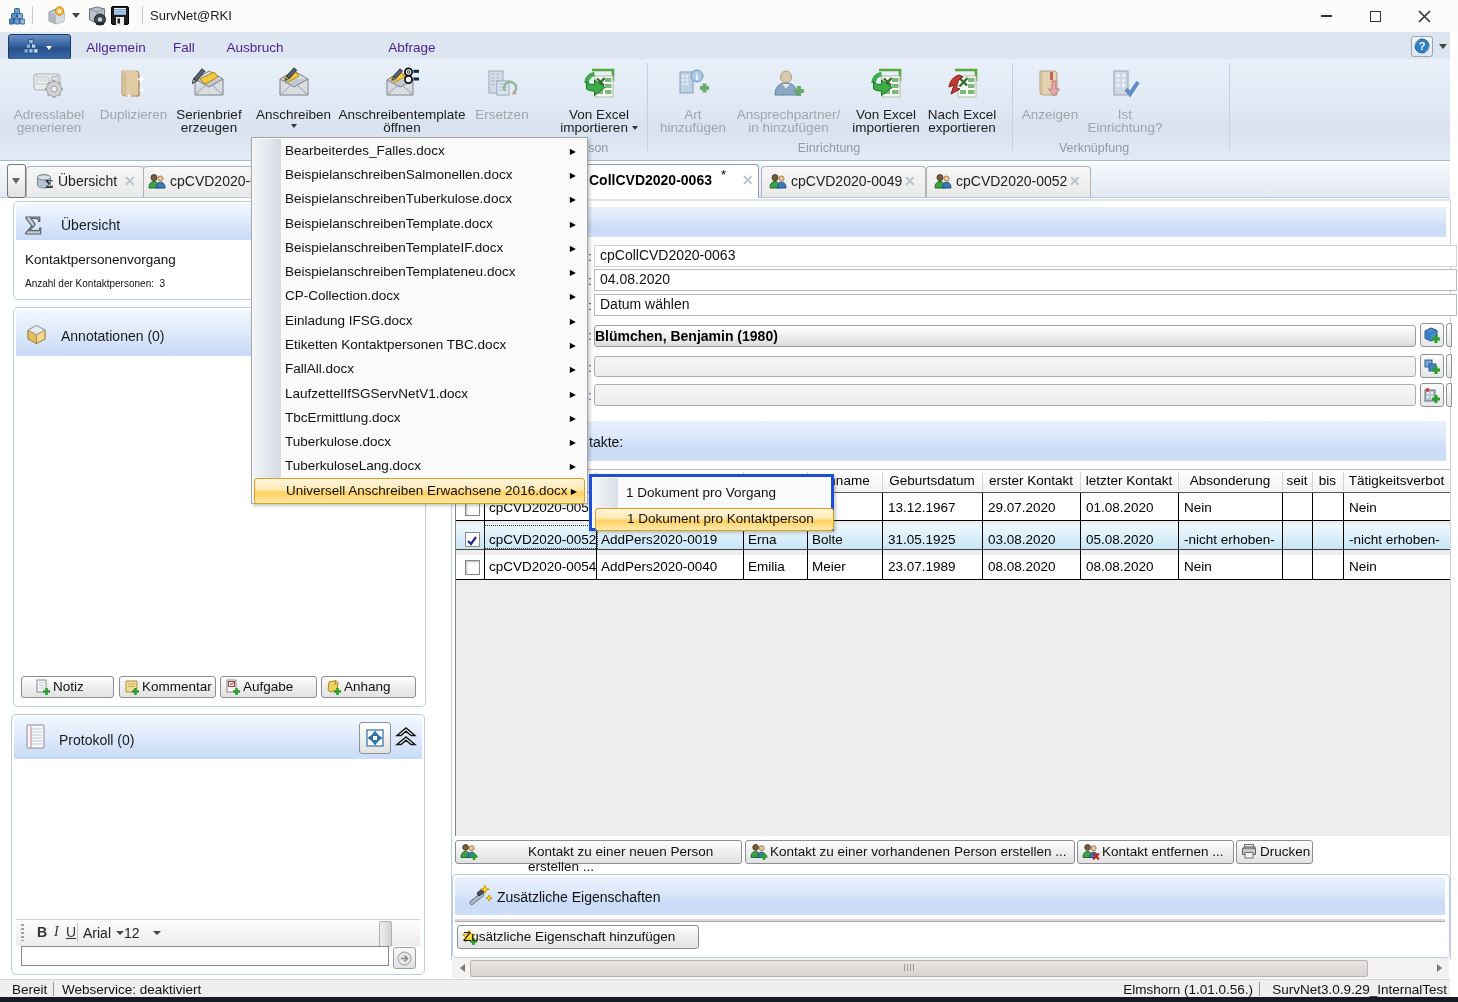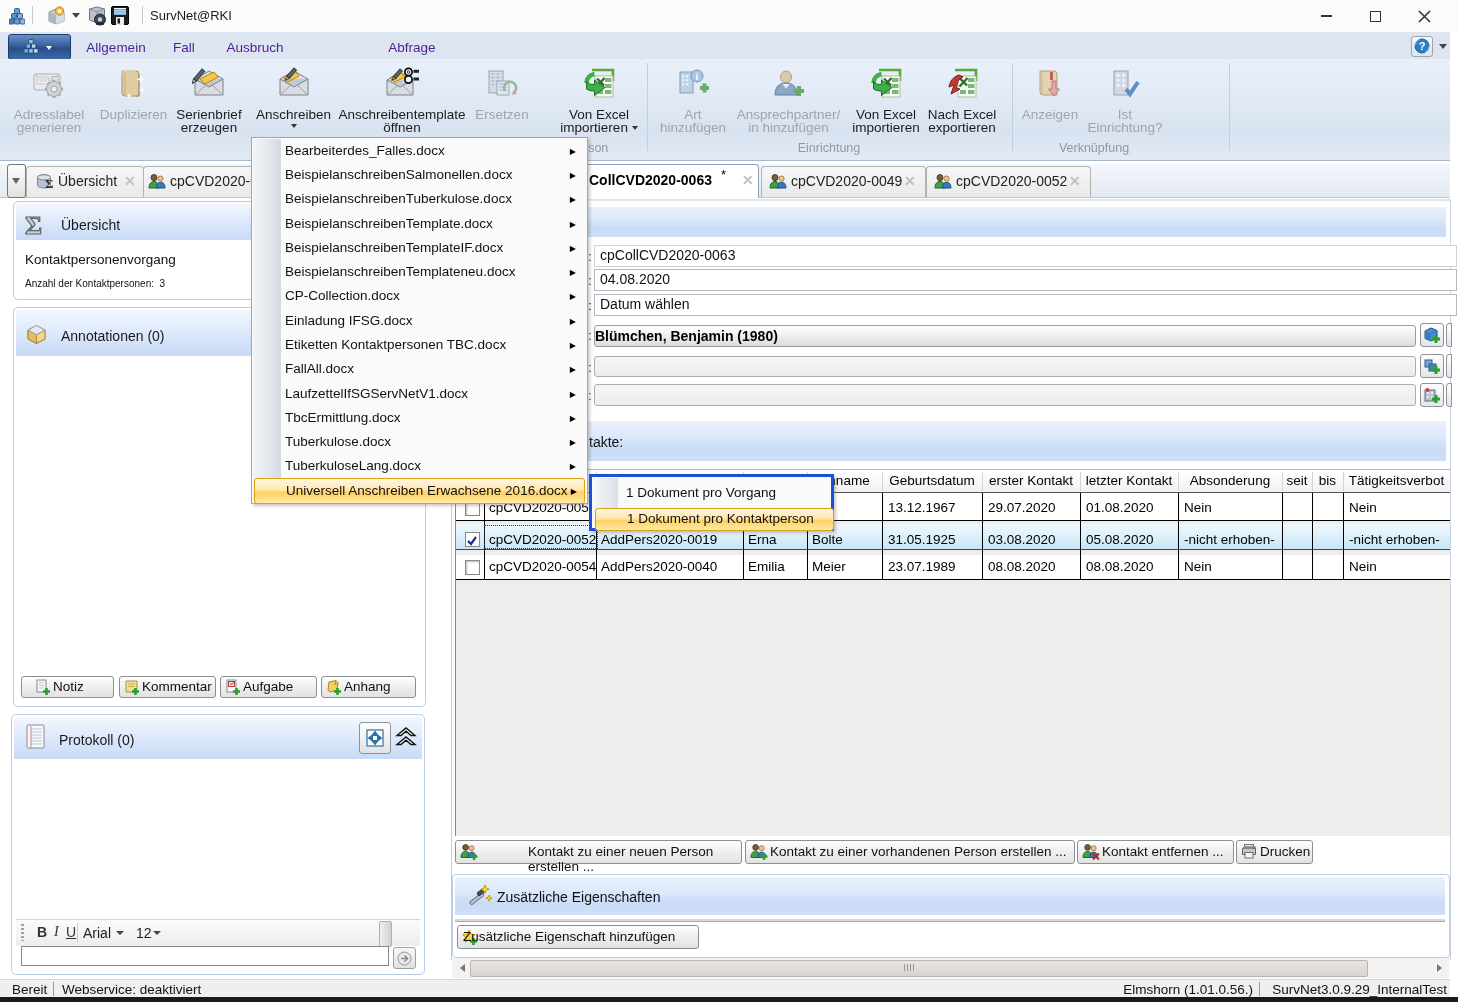--- a/index.html
+++ b/index.html
@@ -486,21 +486,21 @@
     </div>
 
     <div class="abs" style="left:4px;top:204px;width:404px;height:26px;background:linear-gradient(#fcfcfc,#ececec);border-top:1px solid #d5d5d5;">
       <div class="abs" style="left:5px;top:4px;width:3px;height:17px;background:repeating-linear-gradient(#9aa2ac 0 2px,transparent 2px 4px);"></div>
       <span class="abs" style="left:21px;top:4px;font-size:14px;font-weight:bold;color:#333;">B</span>
       <span class="abs" style="left:38px;top:4px;font-size:14px;font-style:italic;font-family:'Liberation Serif';color:#333;">I</span>
       <span class="abs" style="left:50px;top:4px;font-size:14px;text-decoration:underline;color:#333;">U</span>
       <div class="abs" style="left:61px;top:3px;width:1px;height:19px;background:#c8c8c8;"></div>
       <span class="abs" style="left:67px;top:5px;font-size:14px;color:#222;">Arial</span>
       <div class="abs" style="left:100px;top:11px;width:0;height:0;border-left:4px solid transparent;border-right:4px solid transparent;border-top:4.5px solid #444;"></div>
-      <span class="abs" style="left:120px;top:5px;font-size:14px;color:#222;">12</span>
+      <span class="abs" style="left:108px;top:5px;font-size:14px;color:#222;">12</span>
       <div class="abs" style="left:137px;top:11px;width:0;height:0;border-left:4px solid transparent;border-right:4px solid transparent;border-top:4.5px solid #444;"></div>
       <div class="abs" style="left:363px;top:1px;width:11px;height:24px;background:linear-gradient(90deg,#f0f0f0,#d0d0d0);border:1px solid #b0b0b0;border-radius:2px;"></div>
     </div>
     <div class="field" style="left:9px;top:231px;width:366px;height:18px;border-color:#888;"></div>
     <div class="abs" style="left:381px;top:232px;width:21px;height:20px;border:1px solid #9aa0a8;border-radius:3px;background:linear-gradient(#f8f8f8,#e0e0e0);">
       <svg width="15" height="15" viewBox="0 0 15 15" style="position:absolute;left:3px;top:2.5px">
         <circle cx="7.5" cy="7.5" r="6.5" fill="#e8e8e8" stroke="#9a9a9a"></circle>
         <path d="M4 7.5 h6 M7.5 4.5 l3 3 -3 3" fill="none" stroke="#8a8a8a" stroke-width="1.6"></path>
       </svg>
     </div>

